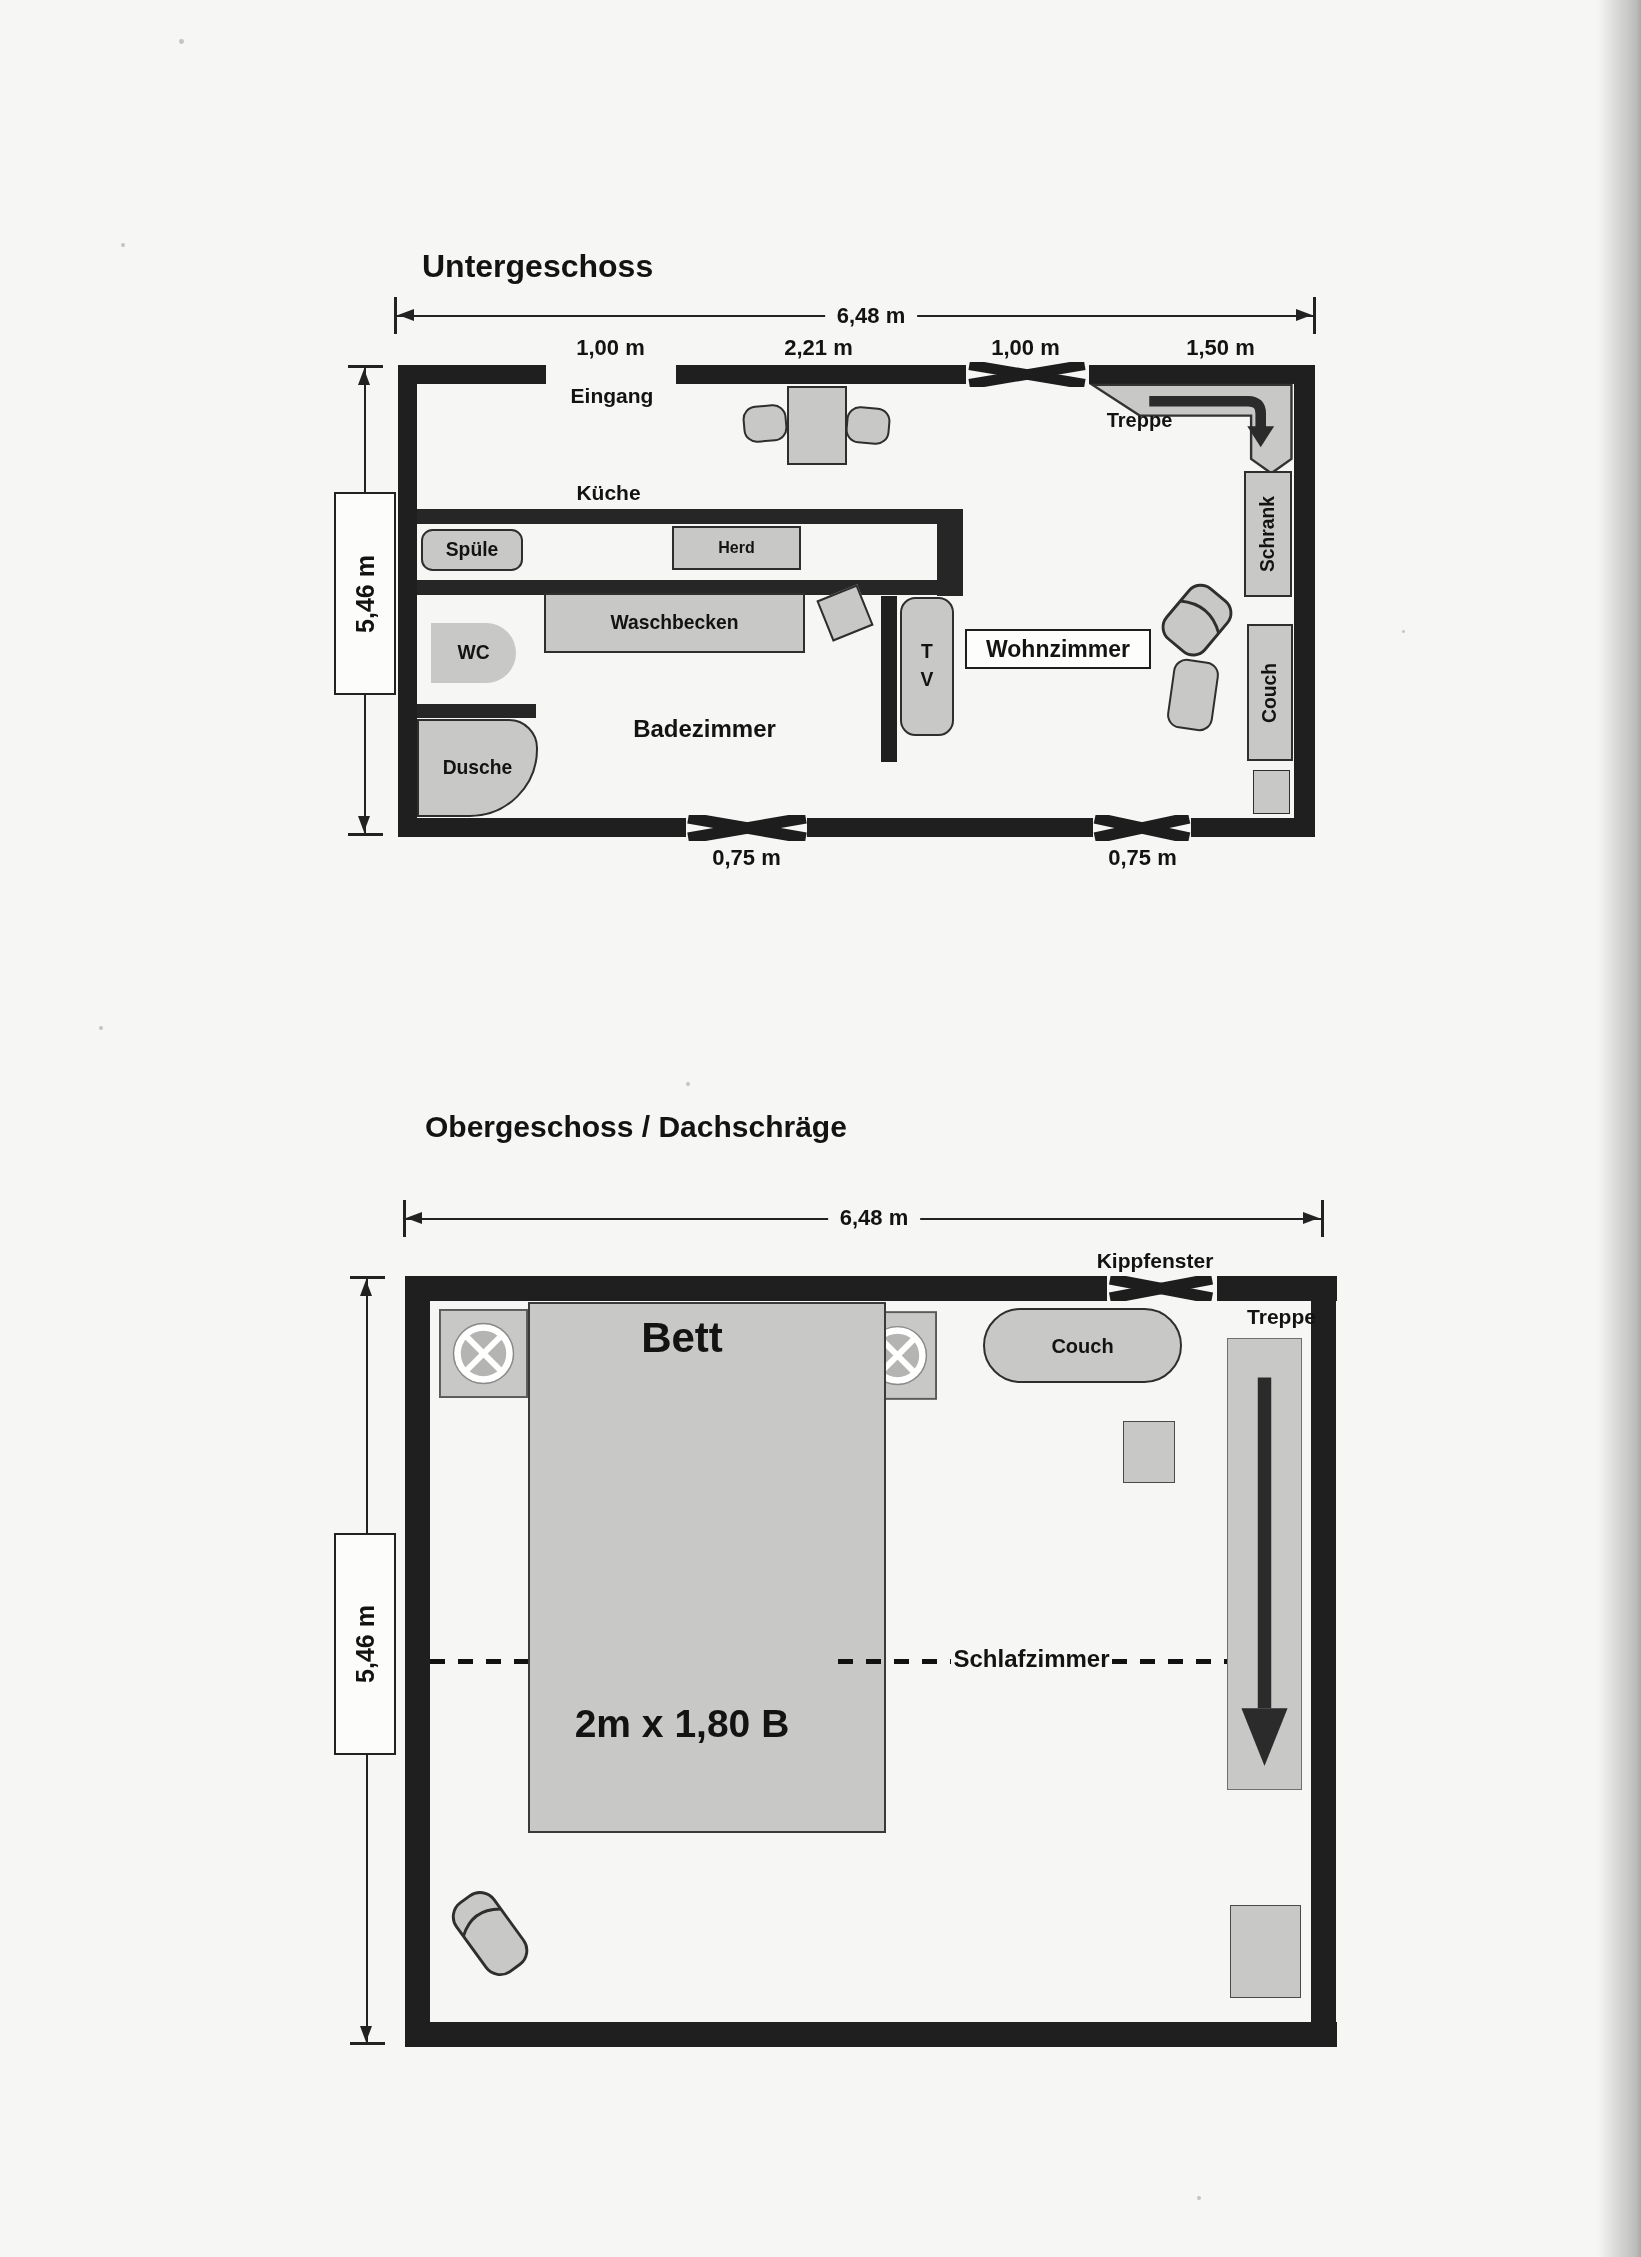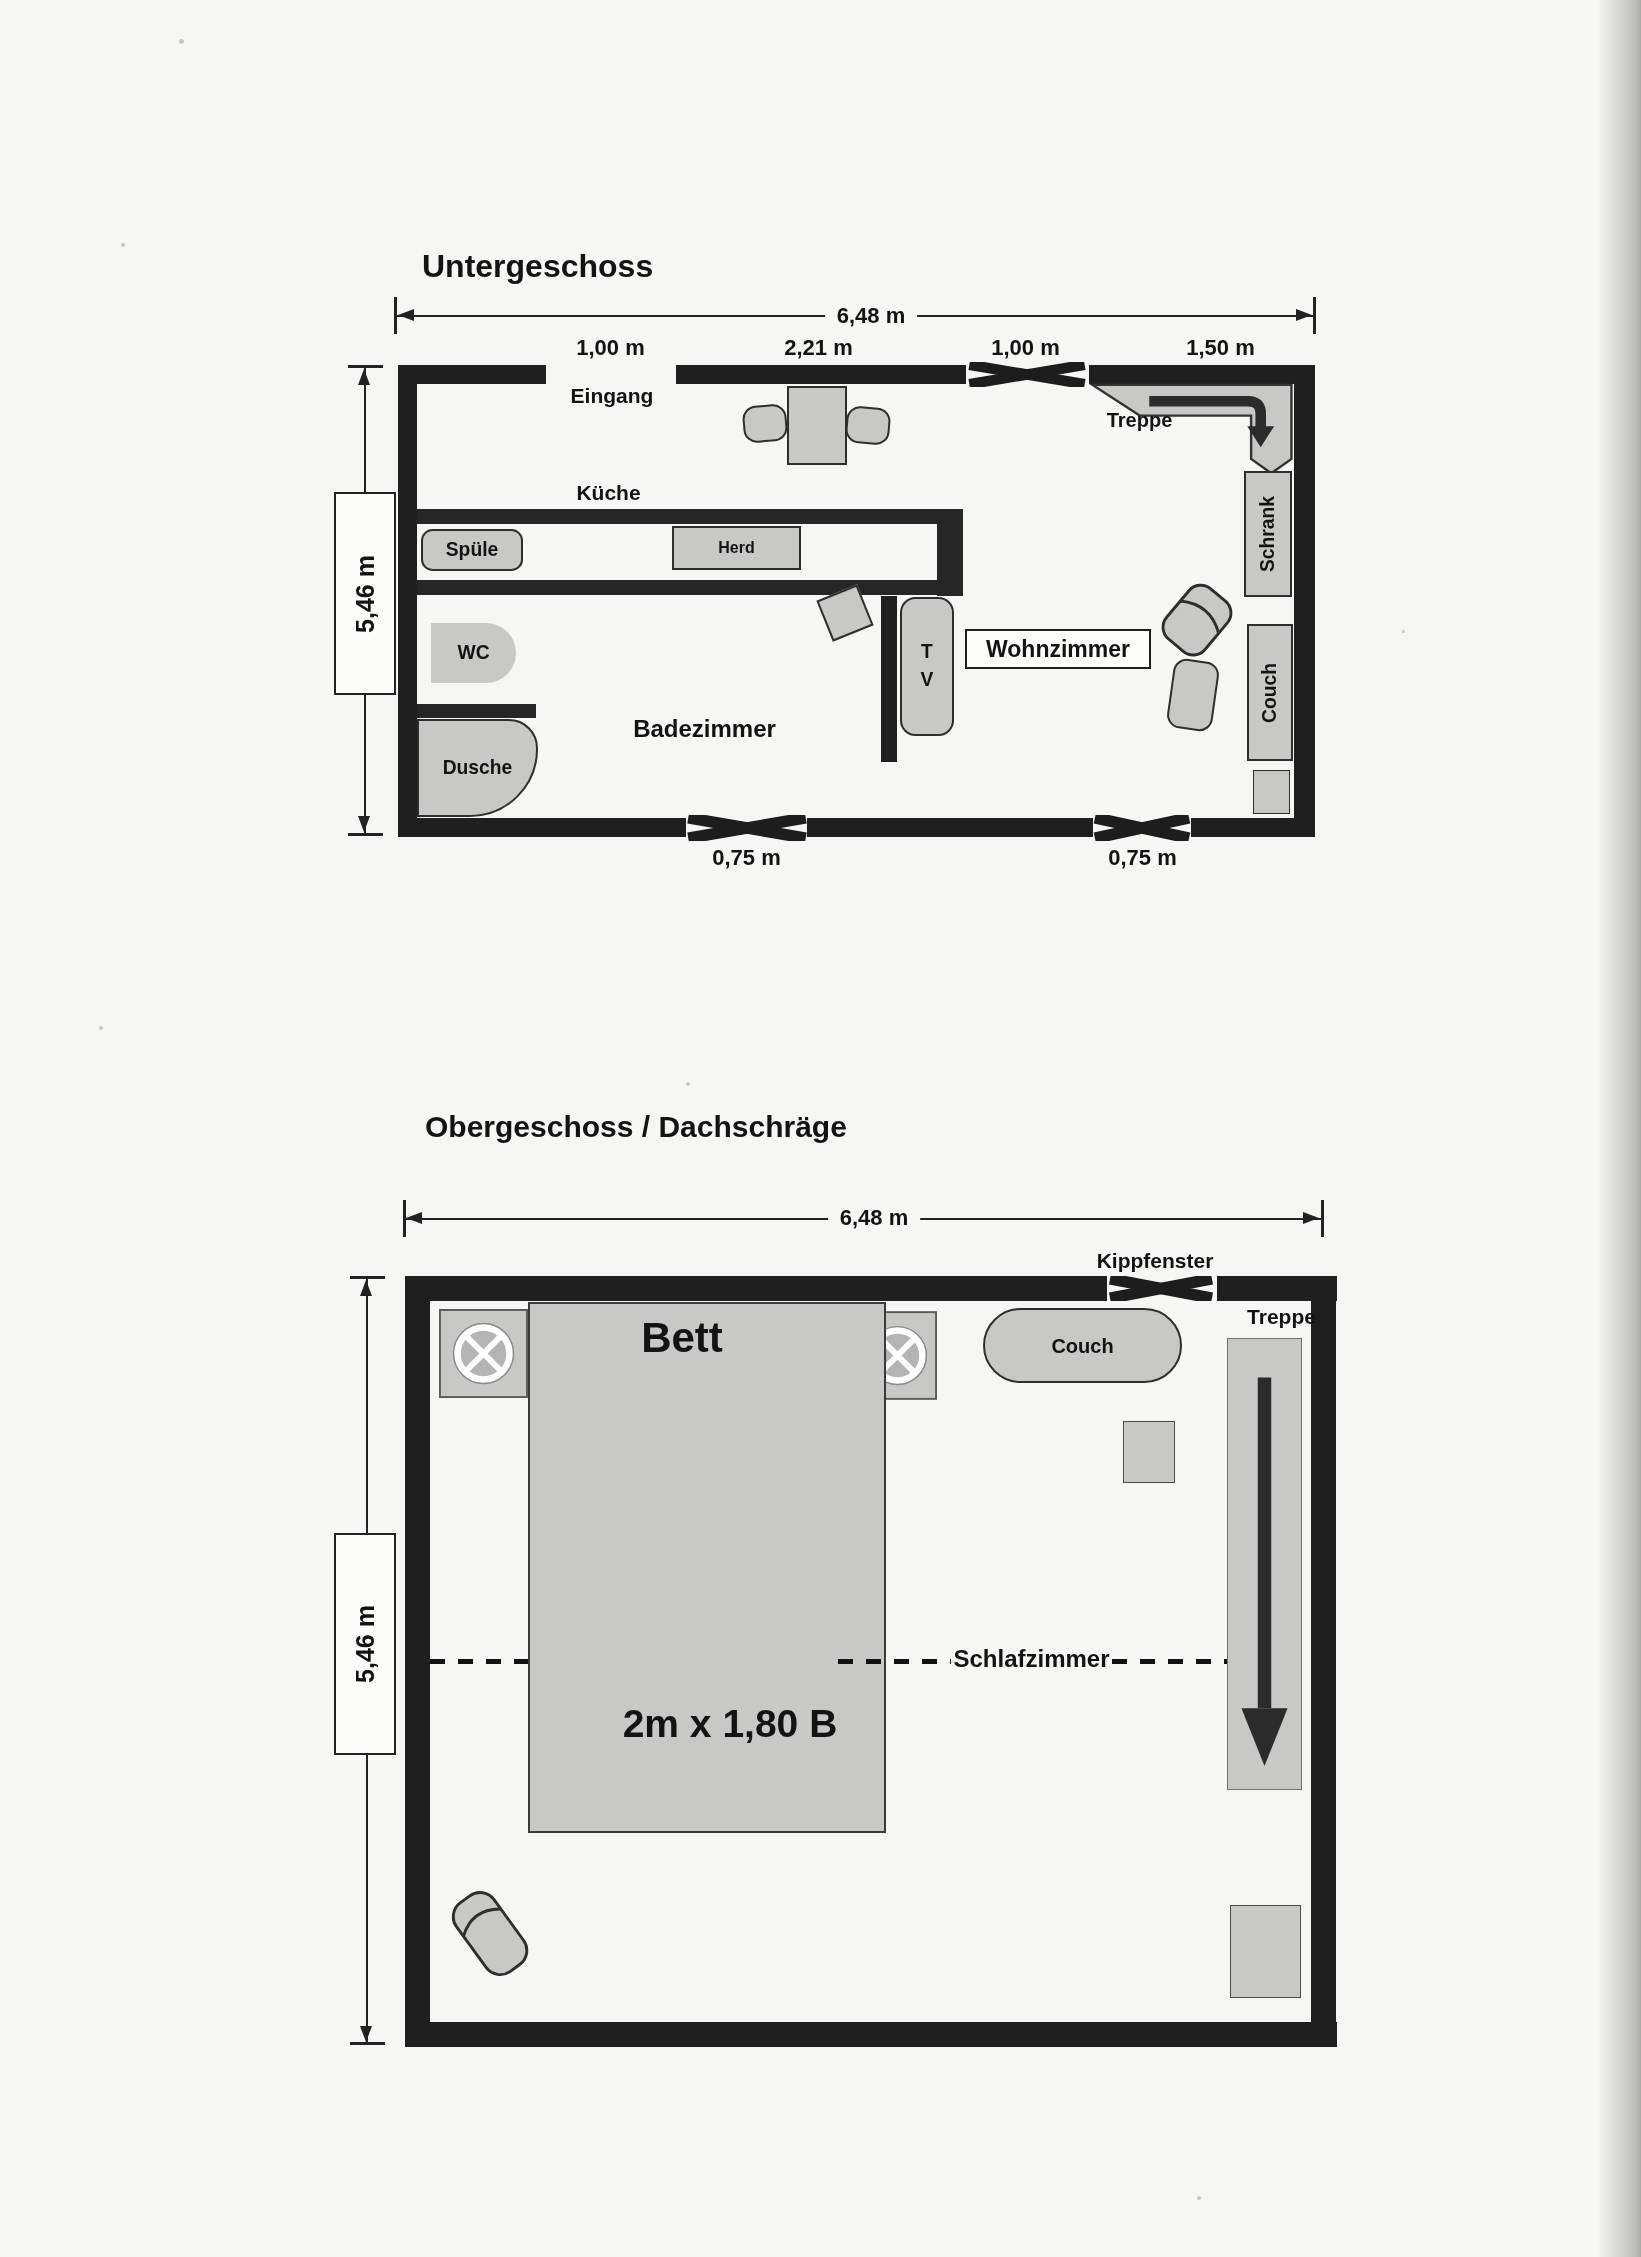--- a/index.html
+++ b/index.html
@@ -125,20 +125,23 @@
   <div class="kwall" style="left:417px;top:580px;width:546px;height:15.4px;"></div>
   <div class="kwall" style="left:937px;top:509px;width:26px;height:87px;"></div>
   <div class="lbl" style="left:560px;top:481px;width:97px;font-size:21px;">Küche</div>
   <div class="furn b2" style="left:421px;top:529px;width:102px;height:42px;border-radius:11.6px;">
     <div class="center-lbl" style="font-size:19.3px;">Spüle</div>
   </div>
   <div class="furn b2" style="left:672px;top:526px;width:129px;height:44px;">
     <div class="center-lbl" style="font-size:16px;">Herd</div>
   </div>
 
+  <div class="furn b2" style="left:544px;top:593px;width:261px;height:60px;">
+    <div class="center-lbl" style="font-size:19.3px;">Waschbecken</div>
+  </div>
   <div class="furn b2" style="left:823px;top:591px;width:44px;height:44px;transform:rotate(-22deg);"></div>
   <div class="furn noborder" style="left:431px;top:623px;width:85px;height:60px;border-radius:0 42px 42px 0;">
     <div class="center-lbl" style="font-size:19.3px;">WC</div>
   </div>
   <div class="kwall" style="left:417px;top:704px;width:119px;height:13.5px;"></div>
   <div class="furn b2" style="left:417px;top:719px;width:121px;height:98px;border-radius:0 29px 68px 0;">
     <div class="center-lbl" style="font-size:19.3px;">Dusche</div>
   </div>
   <div class="lbl" style="left:608px;top:716px;width:193px;font-size:24px;">Badezimmer</div>
 
@@ -197,21 +200,21 @@
   <svg class="abs" style="left:858px;top:1311px;" width="79" height="89" viewBox="0 0 82 92">
     <rect x="1" y="1" width="80" height="90" fill="#c8c8c6" stroke="#5a5a58" stroke-width="2"></rect>
     <circle cx="41" cy="46" r="26" fill="#b4b4b2" stroke="#ffffff" stroke-width="7"></circle>
     <line x1="24" y1="29" x2="58" y2="63" stroke="#ffffff" stroke-width="6"></line>
     <line x1="58" y1="29" x2="24" y2="63" stroke="#ffffff" stroke-width="6"></line>
     <circle cx="41" cy="46" r="30" fill="none" stroke="#8a8a88" stroke-width="1.5"></circle>
   </svg>
 
   <div class="furn" style="left:528px;top:1302px;width:358px;height:531px;border-width:2.4px;border-color:#3a3a38;">
     <div class="lbl" style="left:0;top:9.7px;width:304px;font-size:42px;">Bett</div>
-    <div class="lbl" style="left:0;top:398px;width:304px;font-size:39px;padding-left:48px;">2m x 1,80 B</div>
+    <div class="lbl" style="left:0;top:398px;width:304px;font-size:39px;">2m x 1,80 B</div>
   </div>
 
   <div class="furn" style="left:983px;top:1308px;width:199px;height:75px;border-radius:39px;">
     <div class="center-lbl" style="font-size:20px;">Couch</div>
   </div>
   <div class="furn" style="left:1123px;top:1421px;width:52px;height:62px;border-width:1.9px;border-color:#4a4a48;"></div>
 
   <div class="furn thin" style="left:1227px;top:1338px;width:75px;height:452px;"></div>
   <svg class="abs" style="left:1227px;top:1338px;" width="75" height="452" viewBox="0 0 78 468">
     <line x1="39" y1="40" x2="39" y2="384" stroke="#2b2b2b" stroke-width="14"></line>

